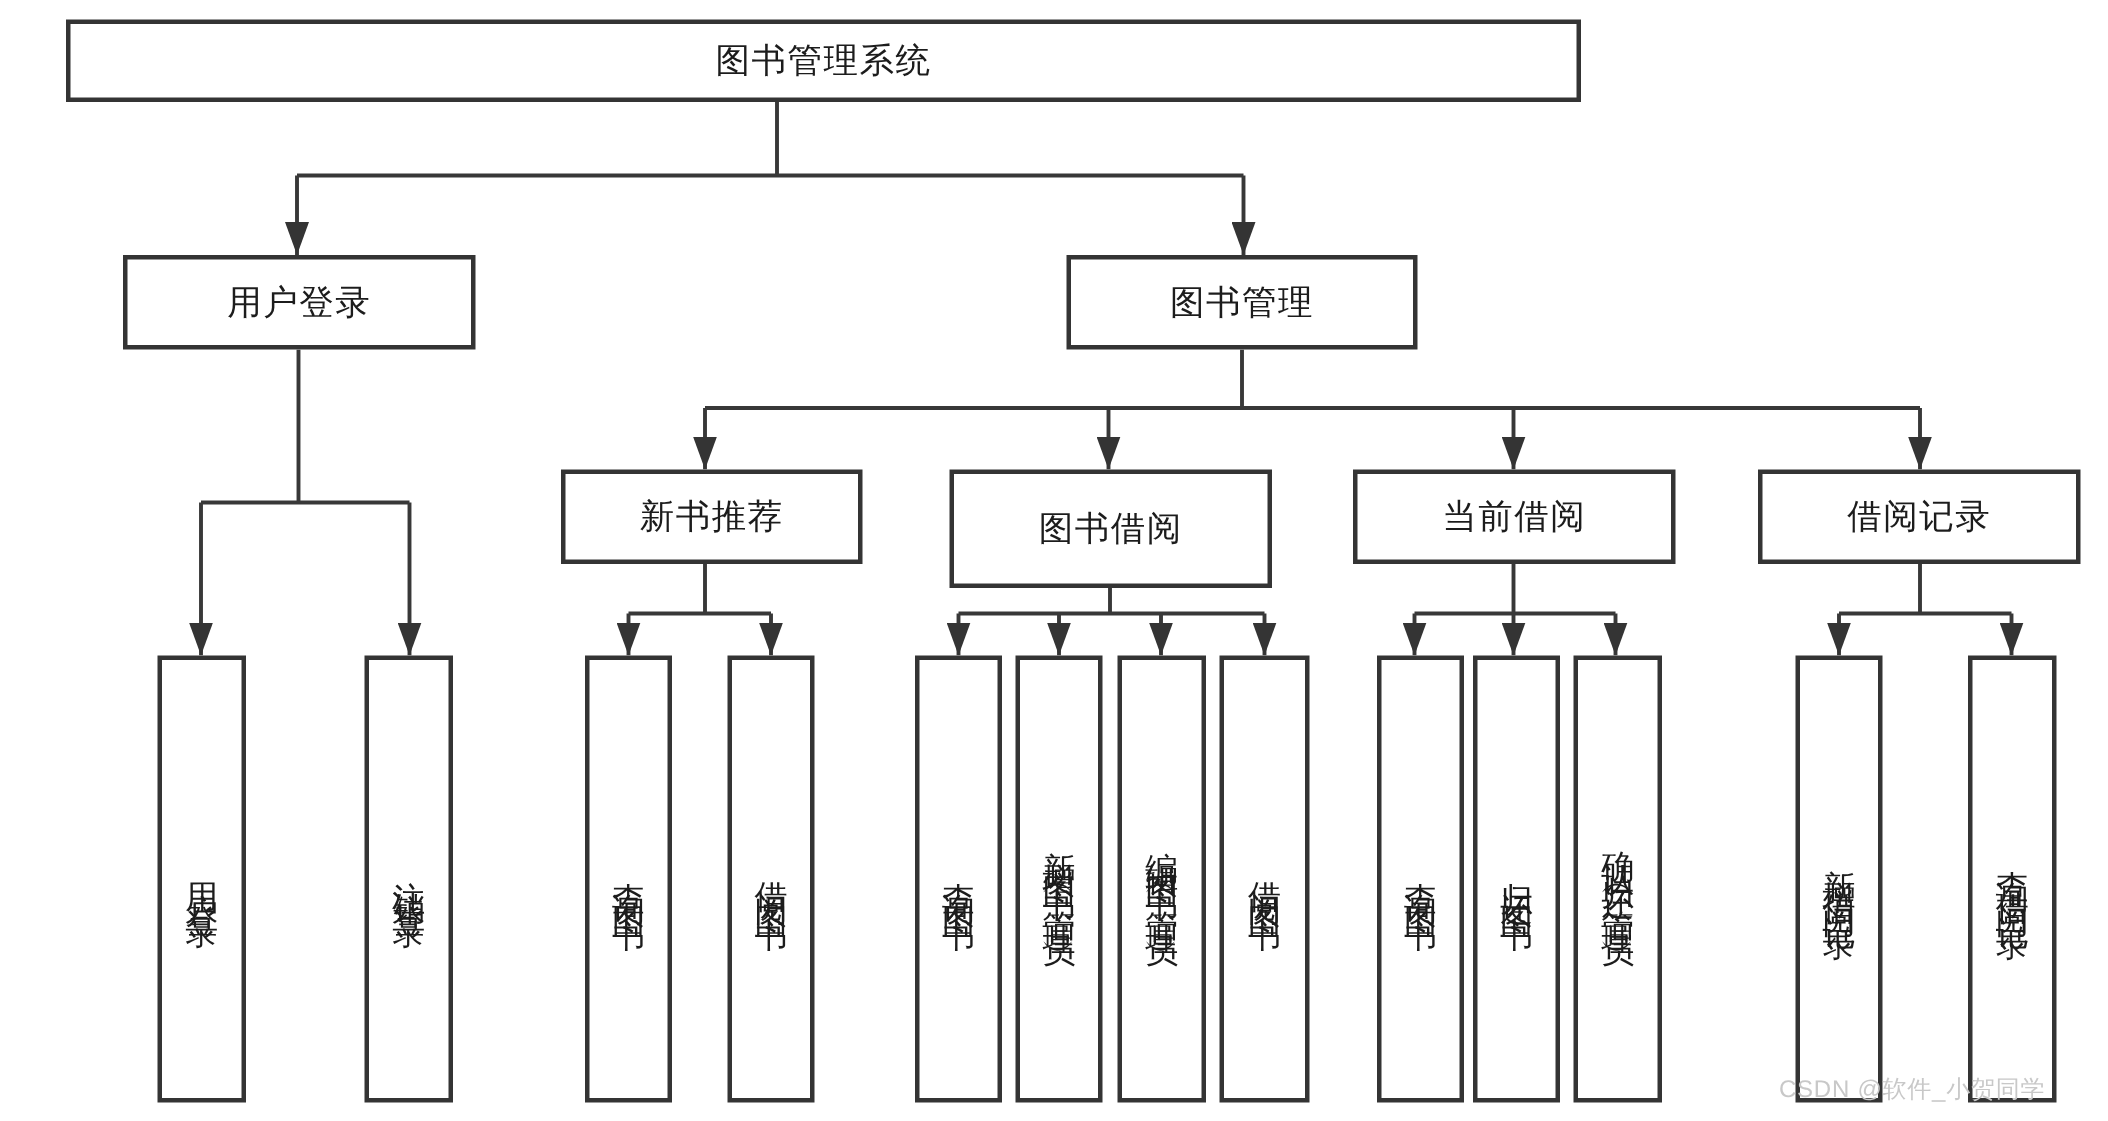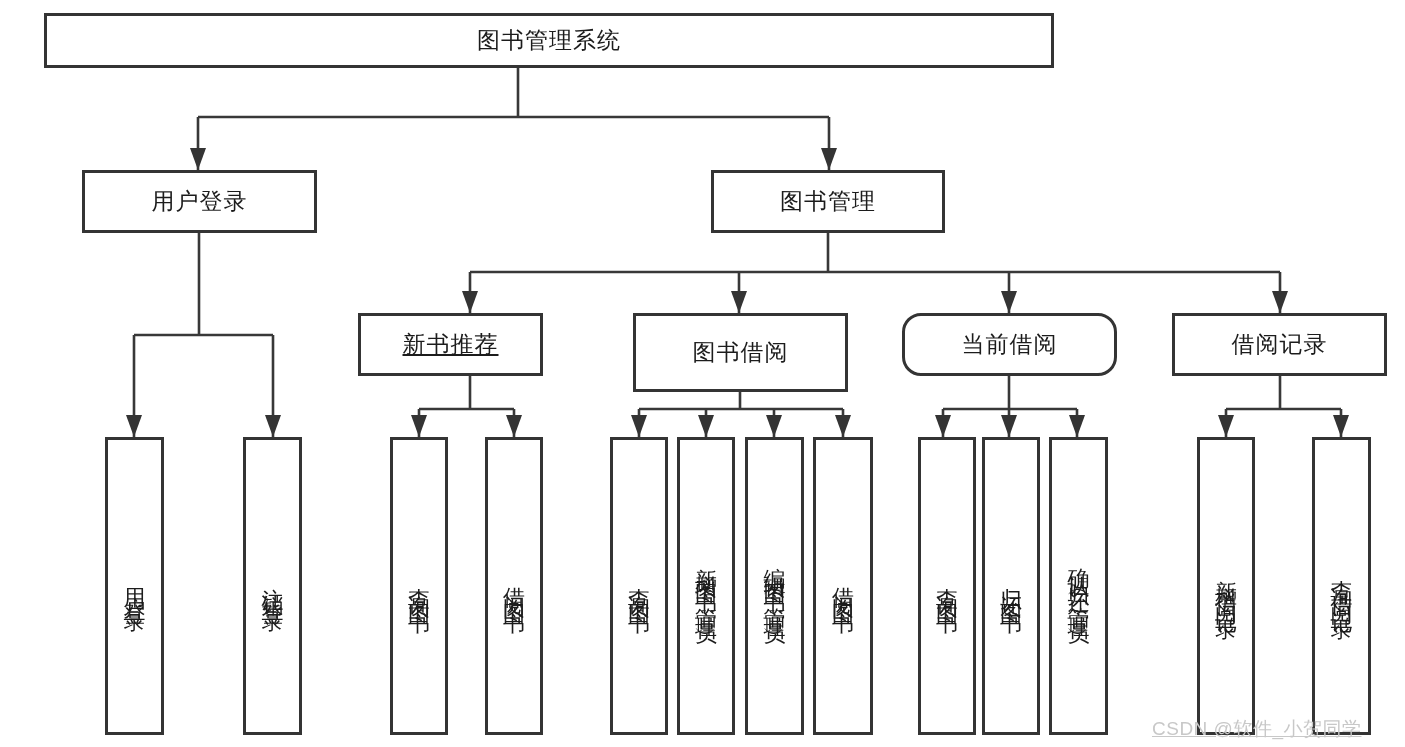--- a/index.html
+++ b/index.html
@@ -39,29 +39,28 @@
   }
   .vbox {
     font-size: 22px;
     letter-spacing: 8px;
     writing-mode: vertical-rl;
     text-orientation: mixed;
     white-space: normal;
   }
   .watermark {
     position: absolute;
-    left: 1152px;
+    left: 1186px;
     top: 716px;
     width: 215px;
-    font-size: 19px;
+    font-size: 16px;
     color: #c8c8c8;
     letter-spacing: 0.5px;
     white-space: nowrap;
     z-index: 5;
-    text-decoration: underline;
   }
 </style>
 </head>
 <body>
 
 <div id="stage">
 
   <svg id="wires" viewBox="0 0 1405 747" xmlns="http://www.w3.org/2000/svg">
     <defs>
       <marker id="arrow" markerUnits="userSpaceOnUse" markerWidth="22" markerHeight="16" viewBox="0 0 22 16" refX="22" refY="8" orient="auto">
@@ -110,23 +109,23 @@
       <path d="M1226,409 V437" marker-end="url(#arrow)"></path>
       <path d="M1341,409 V437" marker-end="url(#arrow)"></path>
     </g>
   </svg>
 
   <div class="box" style="left:12px; top:13px; width:1010px; height:55px;margin-left:32px;">图书管理系统</div>
 
   <div class="box" style="left:82px; top:170px; width:235px; height:63px;">用户登录</div>
   <div class="box" style="left:711px; top:170px; width:234px; height:63px;">图书管理</div>
 
-  <div class="box" style="left:358px; top:313px; width:185px; height:63px;text-decoration:underline;">新书推荐</div>
+  <div class="box" style="left:374px; top:313px; width:201px; height:63px;">新书推荐</div>
   <div class="box" style="left:633px; top:313px; width:215px; height:79px;">图书借阅</div>
-  <div class="box" style="left:902px; top:313px; width:215px; height:63px;border-radius:19px;">当前借阅</div>
+  <div class="box" style="left:902px; top:313px; width:215px; height:63px;">当前借阅</div>
   <div class="box" style="left:1172px; top:313px; width:215px; height:63px;">借阅记录</div>
 
   <div class="box vbox" style="left:105px; top:437px; width:59px; height:298px;">用户登录</div>
   <div class="box vbox" style="left:243px; top:437px; width:59px; height:298px;">注销登录</div>
 
   <div class="box vbox" style="left:390px; top:437px; width:58px; height:298px;">查询图书</div>
   <div class="box vbox" style="left:485px; top:437px; width:58px; height:298px;">借阅图书</div>
 
   <div class="box vbox" style="left:610px; top:437px; width:58px; height:298px;">查询图书</div>
   <div class="box vbox" style="left:677px; top:437px; width:58px; height:298px;">新增图书（管理员）</div>

